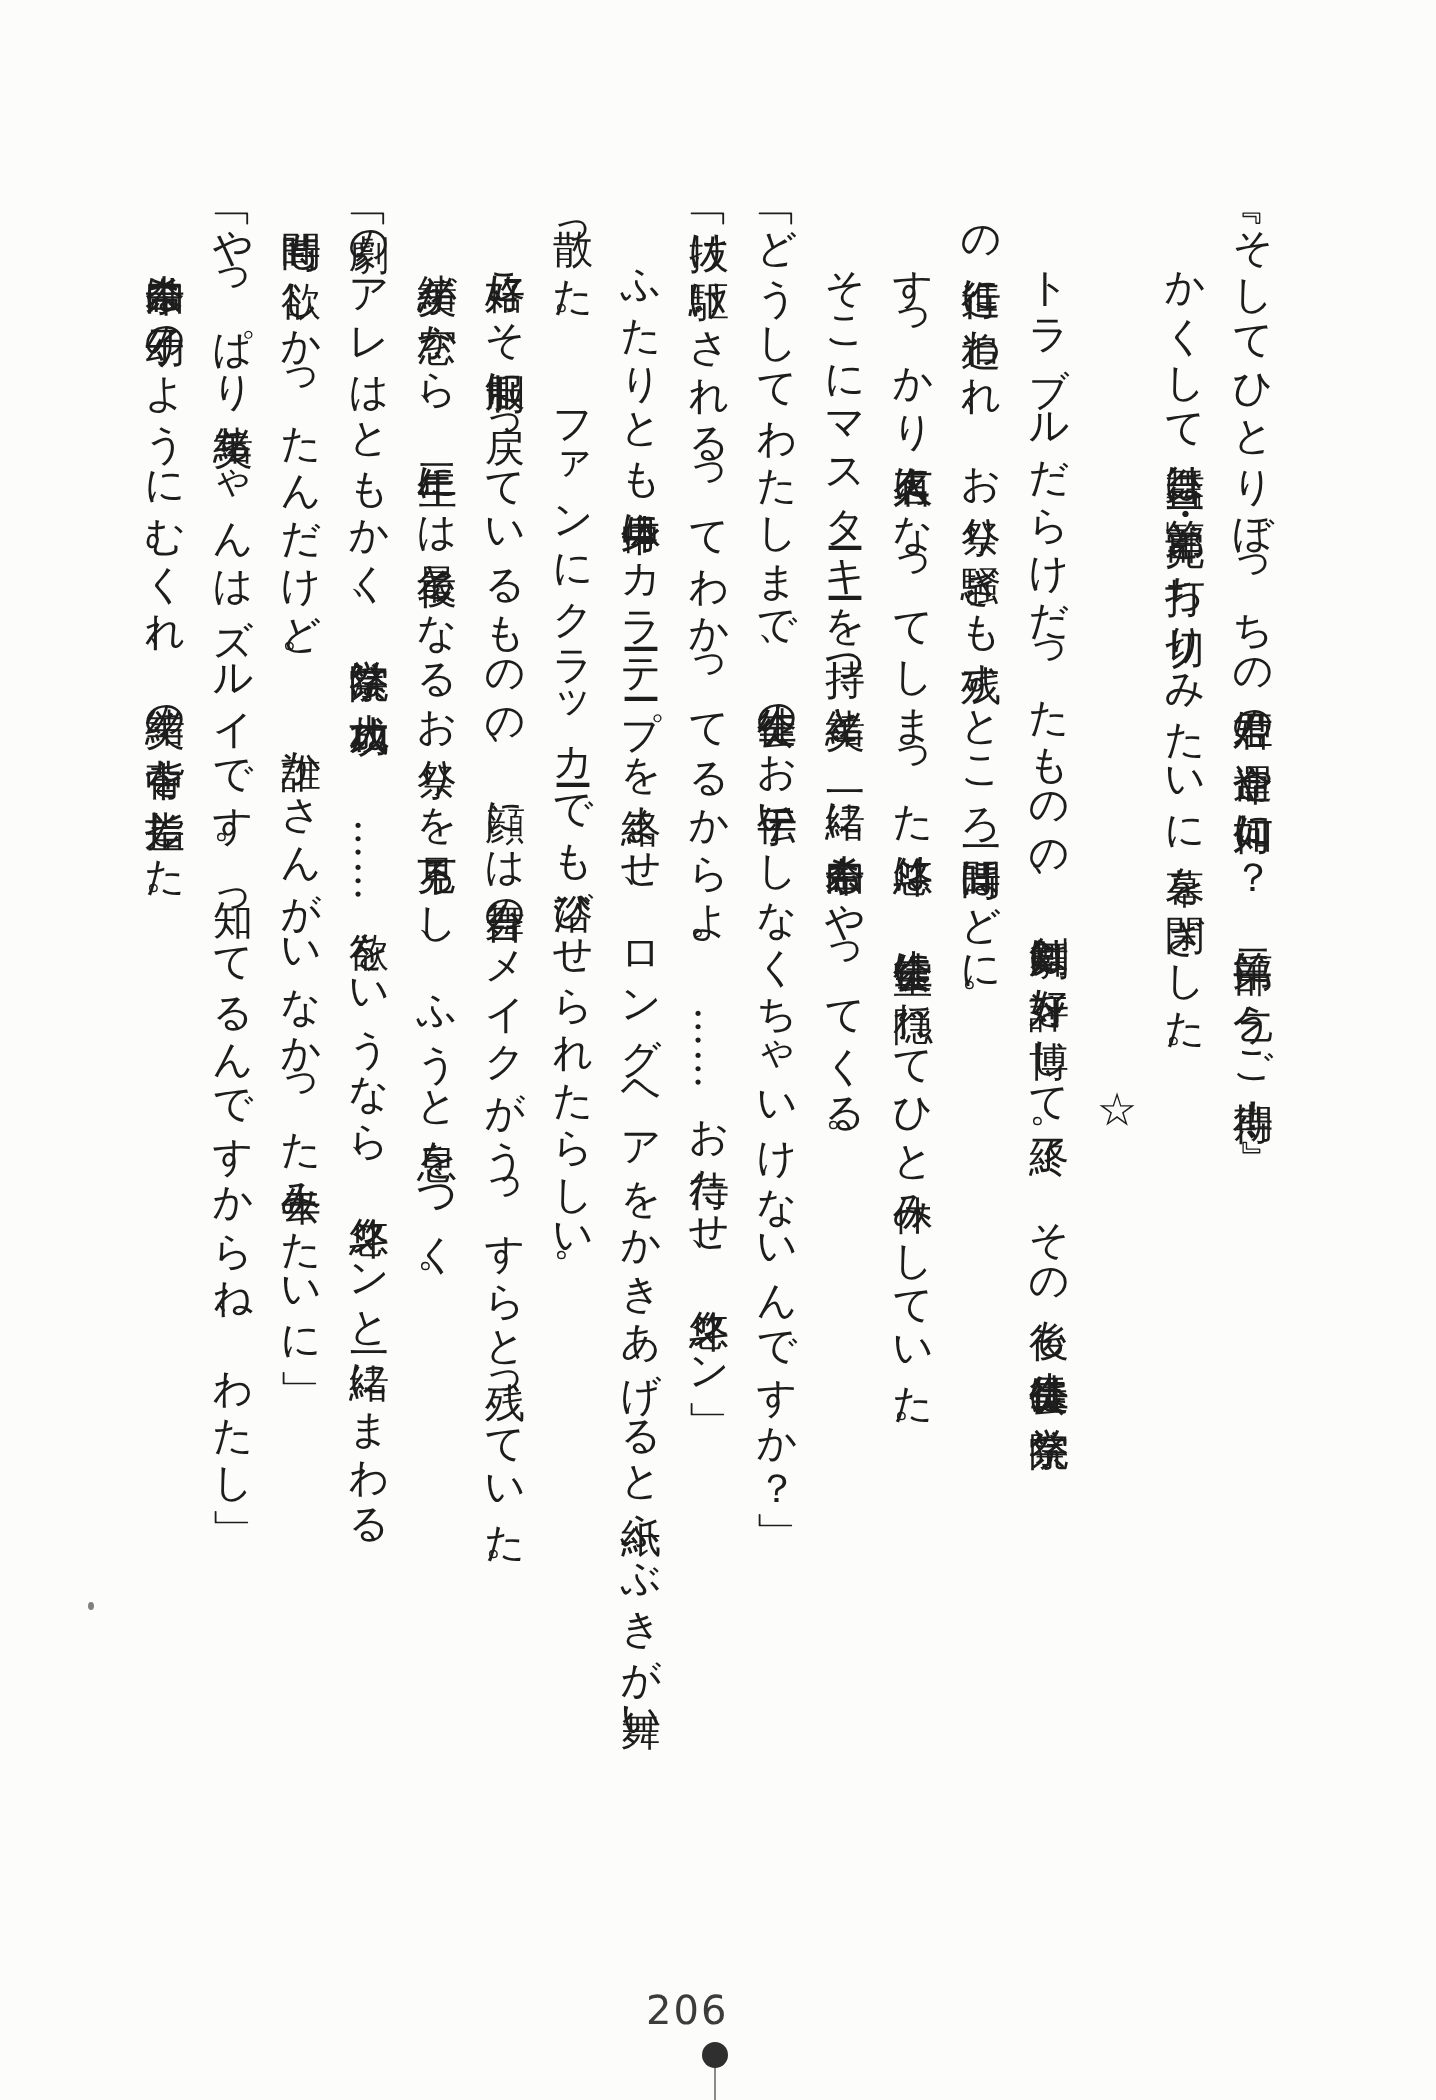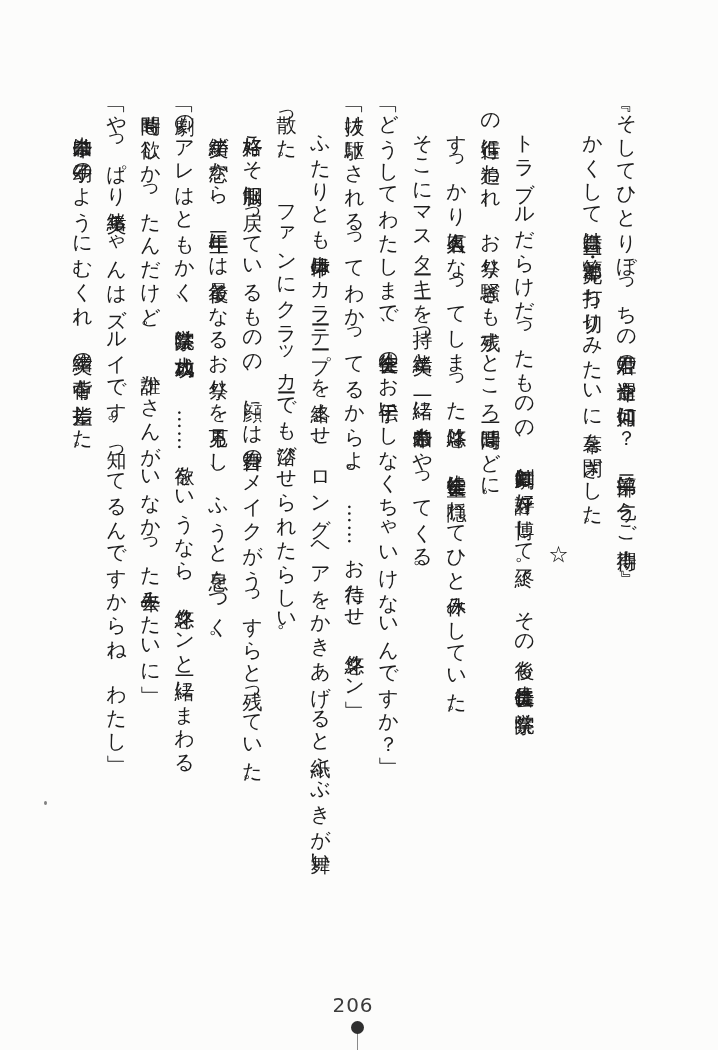--- a/index.html
+++ b/index.html
@@ -37,21 +37,21 @@
     padding: 0;
   }
   .text-block p.star-line {
     text-align: center;     
   }
   .page-number {
     position: absolute;
     top: 993px;
     left: 323px;
     width: 60px;
-    text-align: center;
+    text-align: left;
     font-family: "DejaVu Sans", "Liberation Sans", sans-serif;
     font-size: 20px;
     letter-spacing: 1px;
     color: #3c3c3c;
   }
   .ornament-dot {
     position: absolute;
     left: 351px;
     top: 1021px;
     width: 13px;

